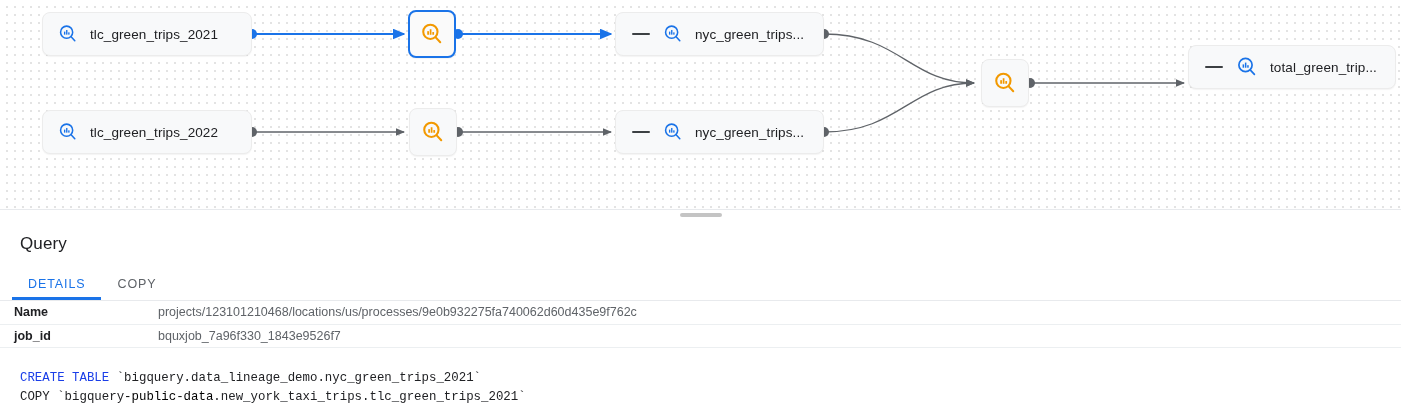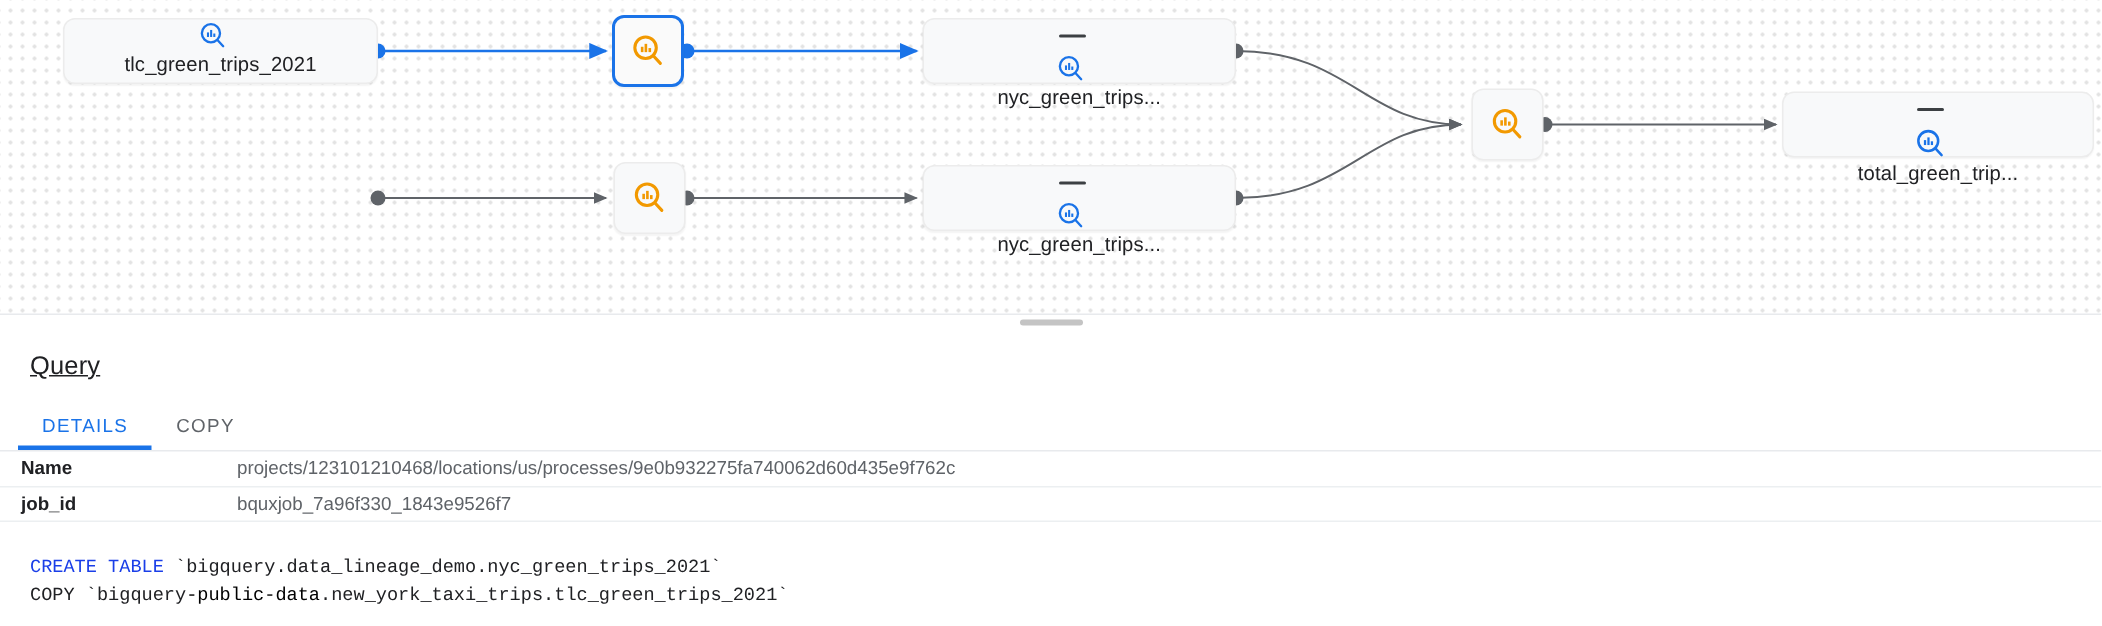--- a/index.html
+++ b/index.html
@@ -28,21 +28,21 @@
 
   .node {
     position: absolute;
     background: #f8f9fa;
     border: 1px solid #ececec;
     border-radius: 8px;
     display: flex;
     align-items: center;
     box-shadow: 0 1px 1px rgba(60,64,67,0.06);
   }
-  .node.table-node { height: 44px; padding: 0 14px; flex-direction: column; }
+  .node.table-node { height: 44px; padding: 0 14px; }
   .node.process-node {
     width: 48px; height: 48px;
     padding: 0; justify-content: center;
   }
   .node.process-node.selected {
     border: 2px solid #1a73e8;
     background: #fafafa;
   }
   .node-label {
     font-size: 13.5px;
@@ -93,21 +93,20 @@
     position: absolute; left: 0; top: 218px;
     width: 1401px; height: 199px;
     background: #fff;
   }
   #panel-title {
     padding: 16px 0 0 20px;
     font-size: 17px;
     color: #202124;
     font-weight: 400;
     letter-spacing: 0.1px;
-    text-decoration: underline;
   }
   #tabs {
     margin-top: 15px;
     height: 32px;
     border-bottom: 1px solid #e8eaed;
     display: flex;
     align-items: flex-end;
     padding-left: 0;
   }
   .tab {
@@ -217,20 +216,30 @@
       <svg class="mag-icon" width="22" height="22" viewBox="0 0 24 24">
         <circle cx="10.5" cy="10" r="6.6" fill="none" stroke="#1a73e8" stroke-width="1.7"></circle>
         <rect x="7.6" y="9.4" width="1.5" height="3.3" fill="#1a73e8"></rect>
         <rect x="9.9" y="7.6" width="1.5" height="5.1" fill="#1a73e8"></rect>
         <rect x="12.2" y="10.2" width="1.5" height="2.5" fill="#1a73e8"></rect>
         <line x1="15.4" y1="15.1" x2="19.4" y2="19.4" stroke="#1a73e8" stroke-width="1.7" stroke-linecap="round"></line>
       </svg>
       <span class="node-label">tlc_green_trips_2021</span>
     </div>
 
+    <div class="node table-node" style="left:42px; top:110px; width:210px;">
+      <svg class="mag-icon" width="22" height="22" viewBox="0 0 24 24">
+        <circle cx="10.5" cy="10" r="6.6" fill="none" stroke="#1a73e8" stroke-width="1.7"></circle>
+        <rect x="7.6" y="9.4" width="1.5" height="3.3" fill="#1a73e8"></rect>
+        <rect x="9.9" y="7.6" width="1.5" height="5.1" fill="#1a73e8"></rect>
+        <rect x="12.2" y="10.2" width="1.5" height="2.5" fill="#1a73e8"></rect>
+        <line x1="15.4" y1="15.1" x2="19.4" y2="19.4" stroke="#1a73e8" stroke-width="1.7" stroke-linecap="round"></line>
+      </svg>
+      <span class="node-label">tlc_green_trips_2022</span>
+    </div>
 
     <div class="node process-node selected" style="left:408px; top:10px;">
       <svg class="mag-icon" width="26" height="26" viewBox="0 0 24 24">
         <circle cx="10.5" cy="10" r="6.6" fill="none" stroke="#f29900" stroke-width="1.9"></circle>
         <rect x="7.6" y="9.4" width="1.6" height="3.3" fill="#f29900"></rect>
         <rect x="9.9" y="7.6" width="1.6" height="5.1" fill="#f29900"></rect>
         <rect x="12.3" y="10.2" width="1.6" height="2.5" fill="#f29900"></rect>
         <line x1="15.4" y1="15.1" x2="19.6" y2="19.6" stroke="#f29900" stroke-width="1.9" stroke-linecap="round"></line>
       </svg>
     </div>
@@ -272,21 +281,21 @@
     <div class="node process-node" style="left:981px; top:59px;">
       <svg class="mag-icon" width="26" height="26" viewBox="0 0 24 24">
         <circle cx="10.5" cy="10" r="6.6" fill="none" stroke="#f29900" stroke-width="1.9"></circle>
         <rect x="7.6" y="9.4" width="1.6" height="3.3" fill="#f29900"></rect>
         <rect x="9.9" y="7.6" width="1.6" height="5.1" fill="#f29900"></rect>
         <rect x="12.3" y="10.2" width="1.6" height="2.5" fill="#f29900"></rect>
         <line x1="15.4" y1="15.1" x2="19.6" y2="19.6" stroke="#f29900" stroke-width="1.9" stroke-linecap="round"></line>
       </svg>
     </div>
 
-    <div class="node table-node" style="left:1188px; top:61px; width:208px;">
+    <div class="node table-node" style="left:1188px; top:45px; width:208px;">
       <span class="collapse-toggle"></span>
       <svg class="mag-icon" width="24" height="24" viewBox="0 0 24 24">
         <circle cx="10.5" cy="10" r="6.6" fill="none" stroke="#1a73e8" stroke-width="1.7"></circle>
         <rect x="7.6" y="9.4" width="1.5" height="3.3" fill="#1a73e8"></rect>
         <rect x="9.9" y="7.6" width="1.5" height="5.1" fill="#1a73e8"></rect>
         <rect x="12.2" y="10.2" width="1.5" height="2.5" fill="#1a73e8"></rect>
         <line x1="15.4" y1="15.1" x2="19.4" y2="19.4" stroke="#1a73e8" stroke-width="1.7" stroke-linecap="round"></line>
       </svg>
       <span class="node-label">total_green_trip...</span>
     </div>

